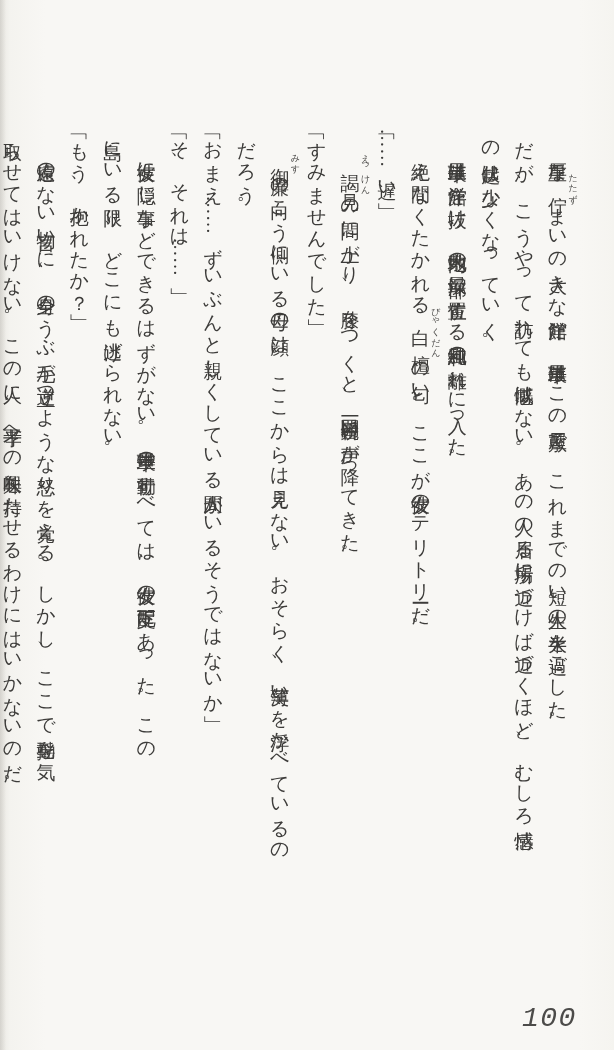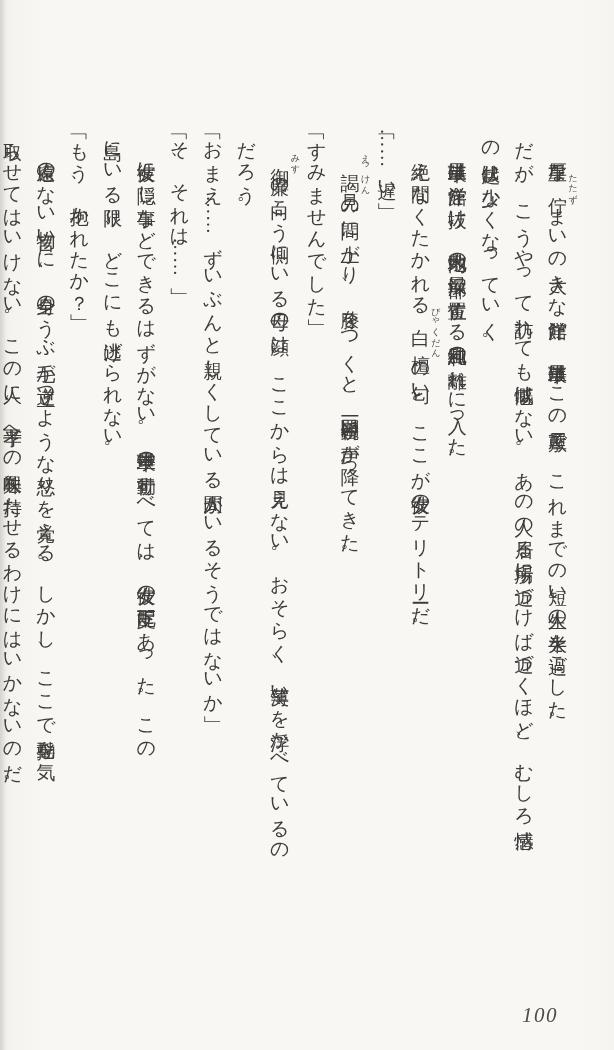--- a/index.html
+++ b/index.html
@@ -45,24 +45,25 @@
   ruby rt {
     font-size: 9px;
     letter-spacing: 0;
     color: #4b4a48;
     font-family: "Liberation Serif", "DejaVu Serif", serif;
   }
   .page-number {
     position: absolute;
     top: 1003px;
     left: 522px;
-    font-size: 21px;
+    font-size: 28px;
     font-style: italic;
     letter-spacing: 1.5px;
     color: #4c4b49;
+    font-family: Liberation Mono, monospace;
   }
   
   .gutter-shade {
     position: absolute;
     left: 0; top: 0;
     width: 6px; height: 1050px;
     background: linear-gradient(90deg, rgba(120,118,112,0.18), rgba(120,118,112,0));
     pointer-events: none;
   }
 </style>

